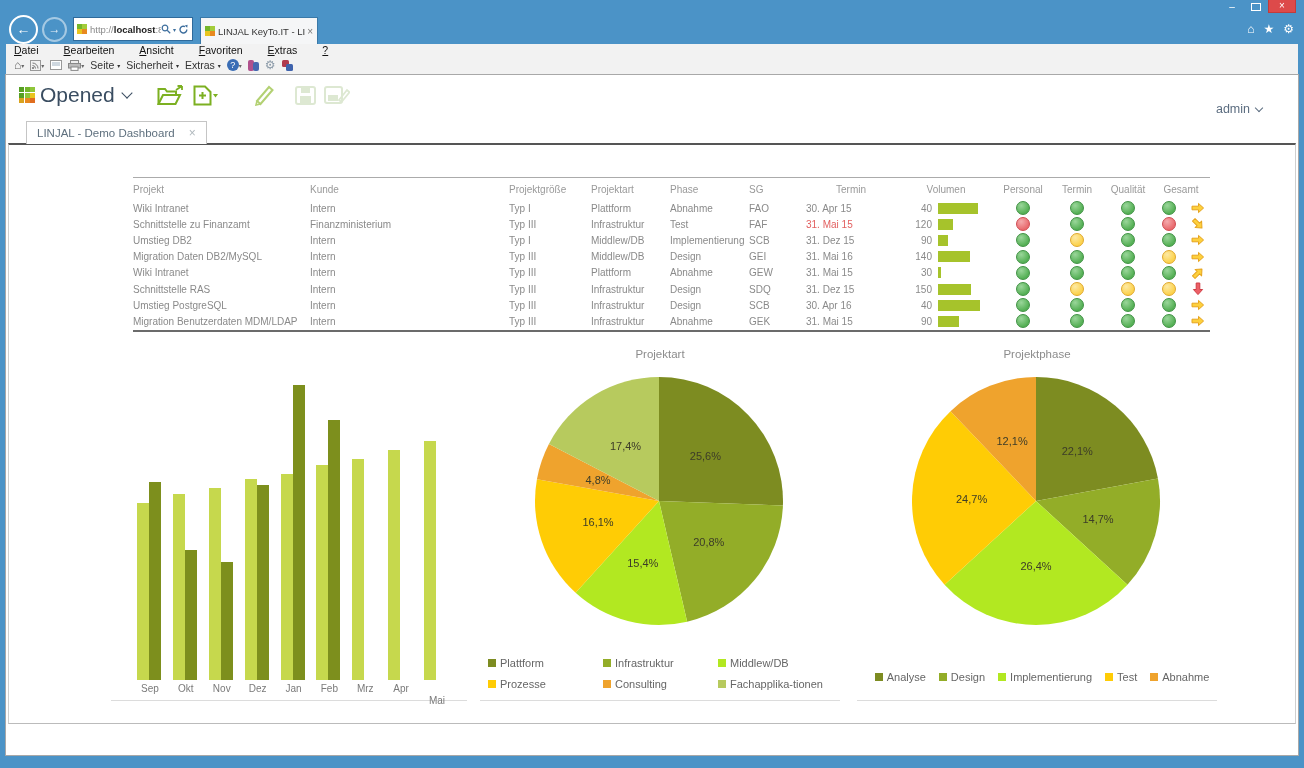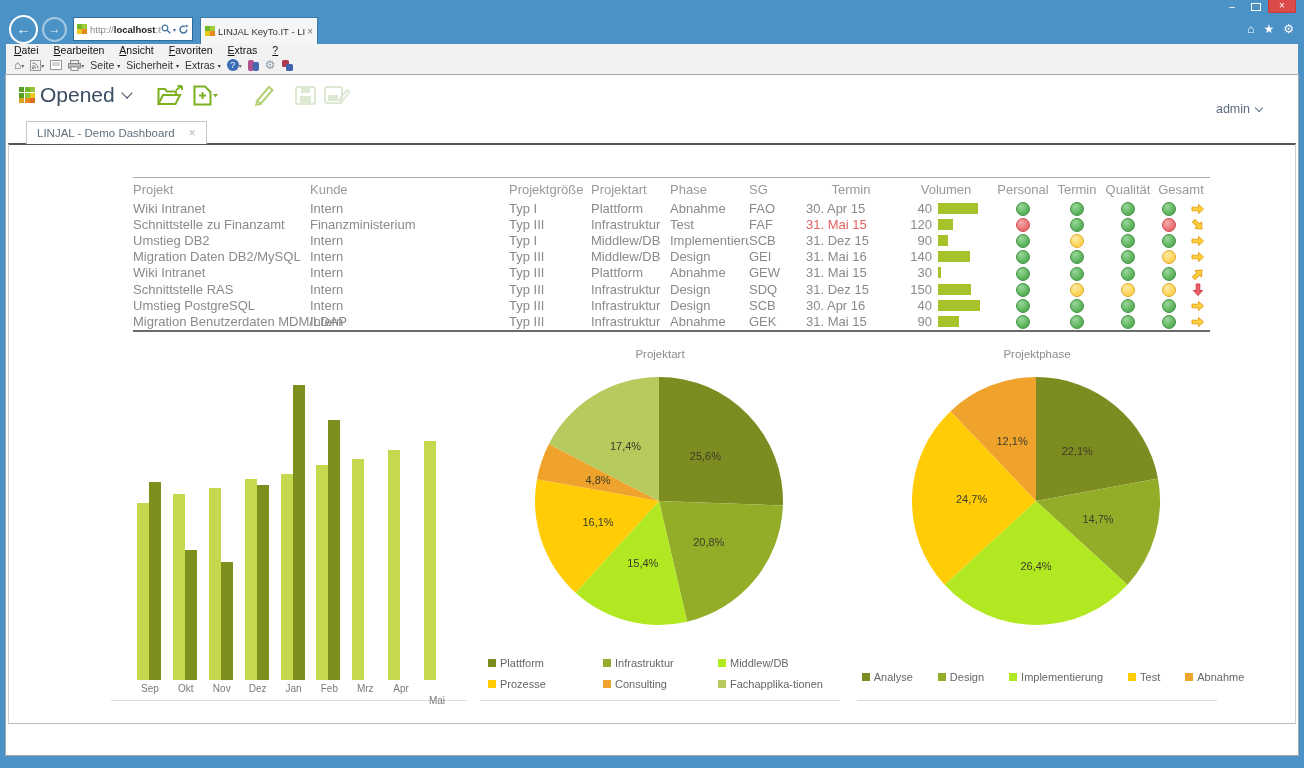--- a/index.html
+++ b/index.html
@@ -18,41 +18,41 @@
   .favicon{width:10px;height:10px;display:grid;grid-template-columns:5px 5px;grid-template-rows:5px 5px;flex:0 0 auto;margin-right:3px;}
   .favicon i:nth-child(1){background:#74b62a}.favicon i:nth-child(2){background:#a3cc3a}.favicon i:nth-child(3){background:#e8c51f}.favicon i:nth-child(4){background:#e8891f}
   .url-text{overflow:hidden;flex:1;color:#8a8a8a;}
   .url-text b{color:#222;font-weight:bold;}
   .url-icons{display:flex;align-items:center;gap:2px;color:#3e6f9e;flex:0 0 auto;}
   .caret{font-size:6px;color:inherit;}
   .browser-tab{margin-left:7px;align-self:flex-end;width:118px;height:27px;background:#f5f6f7;border:1px solid #3a79a8;border-bottom:none;box-sizing:border-box;display:flex;align-items:center;padding:0 4px;font-size:9.5px;color:#333;}
   .browser-tab .t-title{flex:1;overflow:hidden;white-space:nowrap;}
   .tab-close{color:#777;font-size:10px;margin-left:2px;}
   .nav-right{margin-left:auto;margin-right:10px;display:flex;gap:9px;color:#fff;font-size:12px;}
-  .menubar{position:absolute;top:44px;left:6px;right:6px;height:12px;background:#f2f2f2;display:flex;align-items:center;gap:15px;padding-left:8px;font-size:10.5px;color:#111;}
+  .menubar{position:absolute;top:44px;left:6px;right:6px;height:12px;background:#f2f2f2;display:flex;align-items:center;gap:25px;padding-left:8px;font-size:10.5px;color:#111;}
   .commandbar{position:absolute;top:56px;left:6px;right:6px;height:19px;background:#f2f2f2;border-bottom:1px solid #c9c9c9;box-sizing:border-box;display:flex;align-items:center;gap:6px;padding-left:8px;font-size:10.5px;color:#333;}
   .cmd-ico{display:flex;align-items:center;color:#666;}
   .cmd-label{display:flex;align-items:center;gap:3px;}
   .glyph{font-size:12px;line-height:12px;}
   
   .page{position:absolute;top:75px;left:6px;right:6px;bottom:13px;background:#fff;box-shadow:0 0 0 1px #a8a8a8;overflow:hidden;}
   .app-menu{display:flex;gap:19px;padding:5px 0 0 22px;font-size:10.5px;color:#808080;}
   .opened-row{display:flex;align-items:center;height:40px;padding-left:13px;position:relative;}
   .logo{width:16px;height:16px;display:grid;grid-template-columns:repeat(3,5px);grid-template-rows:repeat(3,5px);gap:0.5px;margin-right:5px;}
   .opened-label{font-size:21px;color:#3a4d61;}
   .chev{width:7px;height:7px;border-right:1.5px solid #3a4d61;border-bottom:1.5px solid #3a4d61;transform:rotate(45deg);margin:-4px 0 0 8px;}
   .tbtn{margin-left:14px;display:flex;align-items:center;}
   .admin{position:absolute;right:36px;top:27px;display:flex;align-items:center;font-size:12.5px;color:#5c6d80;}
   .chev.small{width:5px;height:5px;border-color:#5c6d80;margin-left:6px;margin-top:-2px;}
   .tabstrip{height:28px;padding-left:20px;display:flex;align-items:flex-end;}
   .dash-tab{height:23px;background:#fff;border:1px solid #c5c5c5;border-bottom:none;box-sizing:border-box;display:flex;align-items:center;padding:0 10px;font-size:11.5px;color:#5f707e;position:relative;z-index:2;margin-bottom:-1px;}
   .dash-tab .x{margin-left:14px;color:#b0b8bd;font-size:12px;}
   .panel{position:relative;margin:0 2px;height:581px;background:#fff;border-top:2px solid #555;border-left:1px solid #cfcfcf;border-right:1px solid #cfcfcf;border-bottom:1px solid #bbb;box-sizing:border-box;}
   
-  .ptable{position:absolute;left:124px;top:32px;width:1077px;font-size:13px;color:#8a8a8a;}
+  .ptable{position:absolute;left:124px;top:32px;width:1077px;font-size:10px;color:#8a8a8a;}
   .thead{display:flex;height:22px;align-items:center;border-top:1px solid #ababab;color:#999;}
   .trow{display:flex;height:16.2px;align-items:center;}
   .tbody{border-bottom:2px solid #6b6b6b;}
   .cell{white-space:nowrap;overflow:hidden;box-sizing:border-box;}
   .c0{width:177px;overflow:visible;z-index:1}.c1{width:199px}.c2{width:82px}.c3{width:79px}.c4{width:79px}.c5{width:57px}
   .c6{width:90px}.c7{width:42px;text-align:right;padding-right:6px}.c8{width:58px}
   .c9{width:54px;text-align:center}.c10{width:54px;text-align:center}.c11{width:48px;text-align:center}.c12{width:34px;text-align:center}.c13{width:24px;text-align:center}
   .hT{width:90px;text-align:center}.hV{width:100px;text-align:center}.hP{width:54px;text-align:center}.hQ{width:48px;text-align:center}.hG{width:58px;text-align:center}
   .red{color:#e25f5f;}
   .vbar{height:11px;}
@@ -63,21 +63,21 @@
   .w-bar{left:102px;width:356px;}
   .w-pie1{left:471px;width:360px;}
   .w-pie2{left:848px;width:360px;}
   .w-title{text-align:center;padding-top:9px;font-size:11.5px;color:#8c8c8c;}
   .bar-plot{position:absolute;left:0;top:46px;width:356px;height:295px;}
   .bar{position:absolute;bottom:0;width:12px;}
   .bar-months{position:absolute;left:0;top:344px;width:356px;height:14px;font-size:10px;color:#7a7a7a;}
   .bar-months span{position:absolute;width:36px;text-align:center;}
   .pie-svg{position:absolute;left:51px;top:34px;}
   .legend-grid{position:absolute;left:8px;top:318px;width:348px;display:grid;grid-template-columns:115px 115px 118px;row-gap:9px;}
-  .legend-row{position:absolute;left:16px;top:332px;width:100%;display:flex;justify-content:center;gap:25px;}
+  .legend-row{position:absolute;left:5px;top:332px;width:100%;display:flex;justify-content:center;gap:13px;}
   .lg-item{display:flex;align-items:center;gap:4px;font-size:11px;color:#666;white-space:nowrap;}
   .swatch{width:8px;height:8px;flex:0 0 auto;}
 </style>
 </head>
 <body>
 
 <div class="window">
 
   <div class="titlebar">
     <div class="win-controls">

